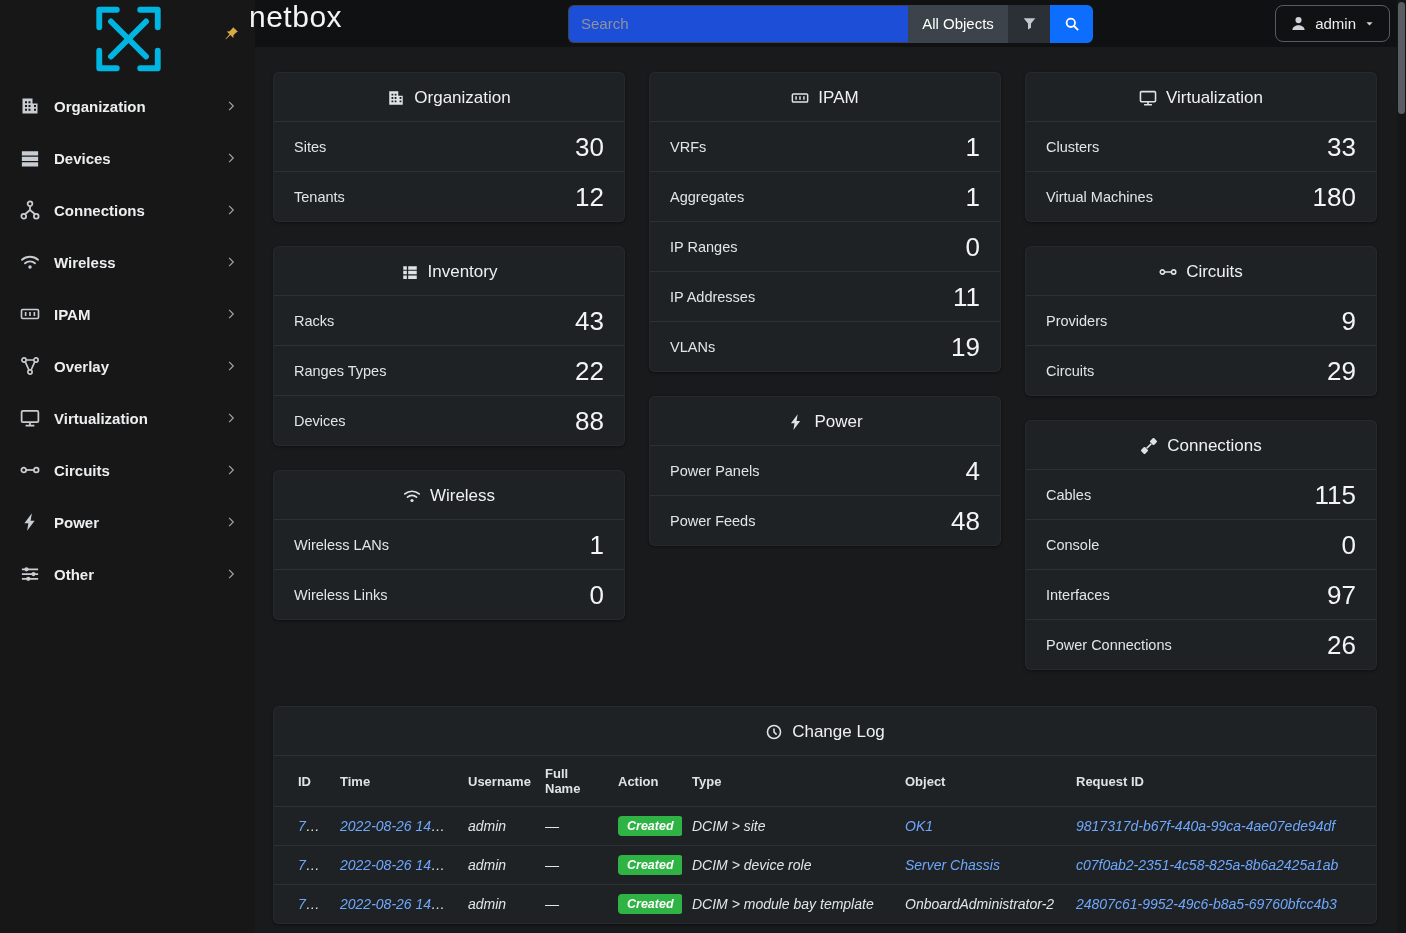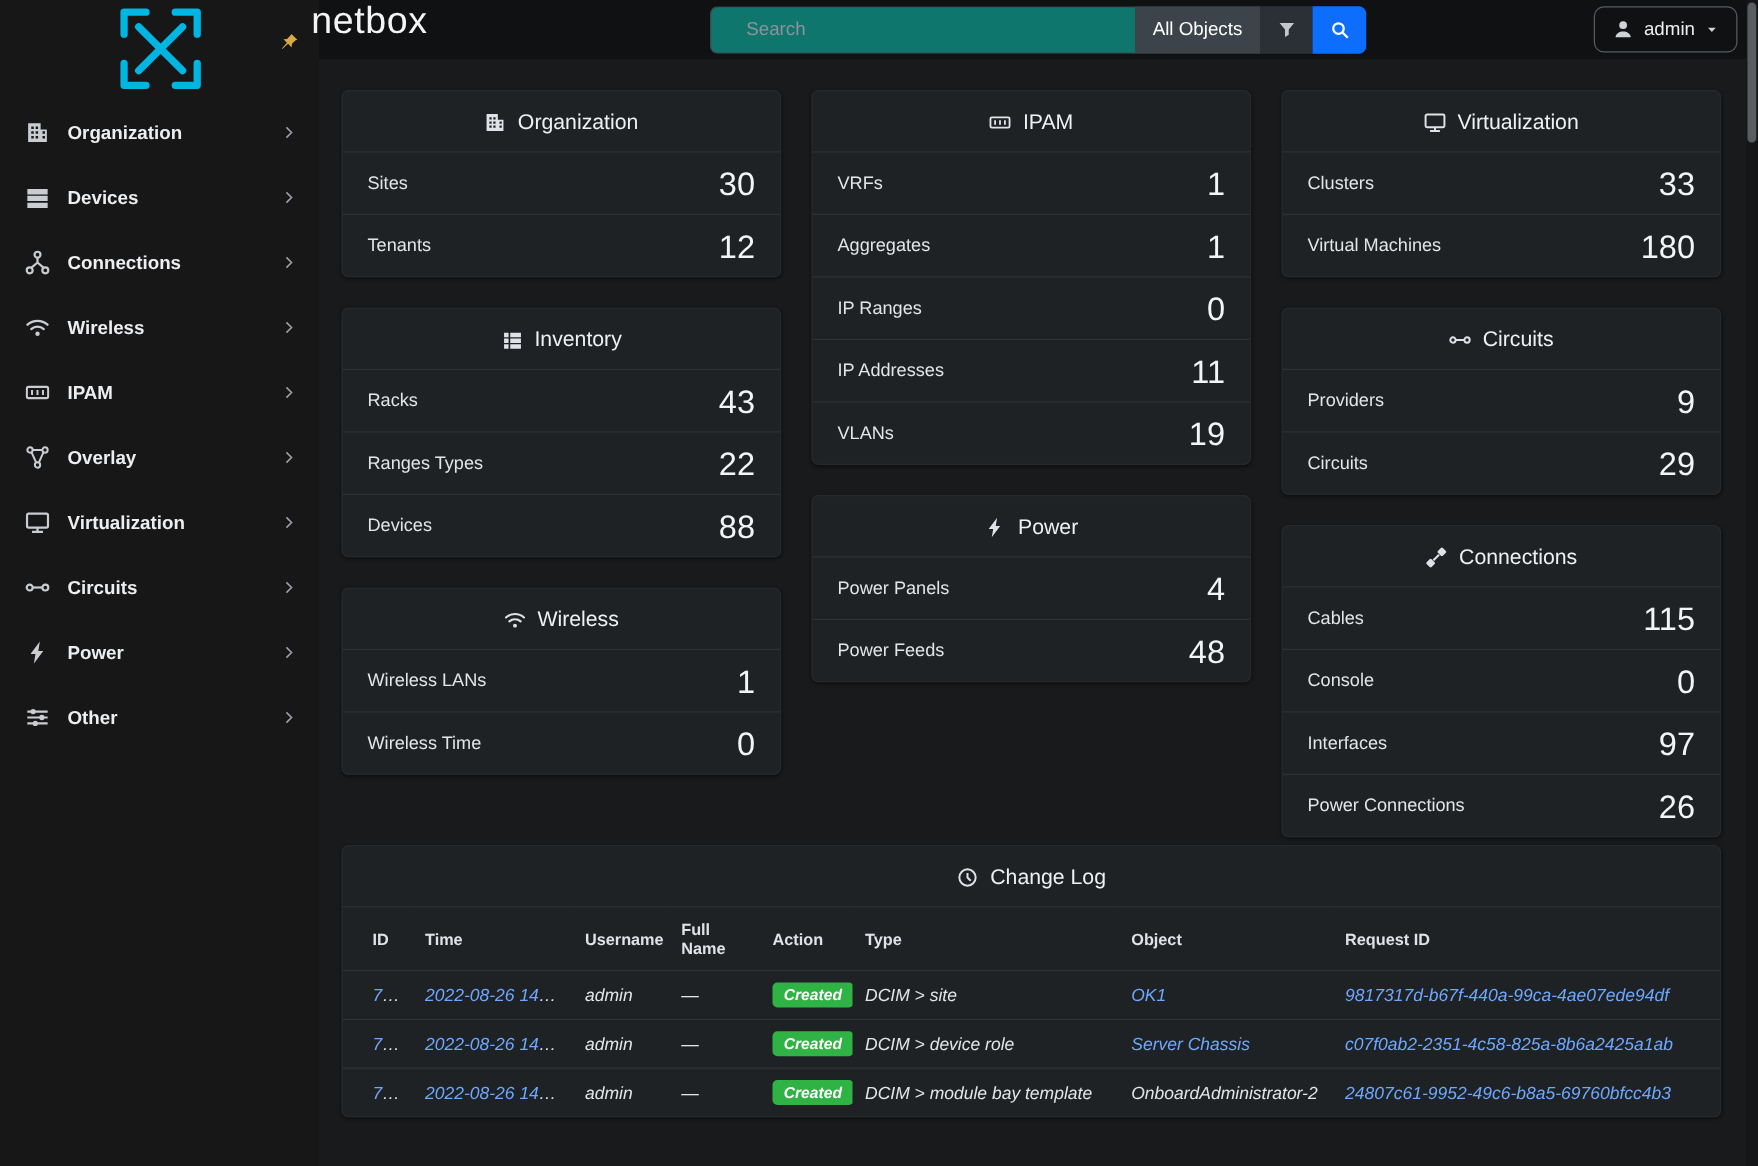--- a/index.html
+++ b/index.html
@@ -24,22 +24,22 @@
   .nav-item{display:flex;align-items:center;height:52px;padding:0 18px 0 20px;cursor:pointer;}
   .nav-icon{width:20px;height:20px;color:#c9cdd1;margin-right:14px;flex:0 0 auto;}
   .nav-label{flex:1;font-size:15px;font-weight:600;color:#eceef0;}
   .chev{width:12px;height:12px;color:#9aa0a6;flex:0 0 auto;}
 
   
   .main{flex:1;display:flex;flex-direction:column;height:100%;min-width:0;}
   .topbar{flex:0 0 47px;height:47px;background:#101112;display:flex;align-items:center;justify-content:center;position:relative;}
   .search-group{display:flex;height:38px;}
   .search-input{
-    width:340px;height:38px;background:#0f766e;border:1px solid #41464c;border-right:none;
-    border-radius:6px 0 0 6px;color:#e6e8ea;padding:0 28px;font-size:15px;outline:none;
+    width:340px;height:38px;background:#1d4ed8;border:1px solid #41464c;border-right:none;
+    border-radius:6px 0 0 6px;color:#e6e8ea;padding:0 12px;font-size:15px;outline:none;
     font-family:"Liberation Sans",sans-serif;
   }
   .search-input::placeholder{color:#8d939a;}
   .scope-btn{
     width:100px;height:38px;background:#3d434a;border:none;color:#fff;font-size:15px;cursor:pointer;
     font-family:"Liberation Sans",sans-serif;
   }
   .filter-btn{width:42px;height:38px;background:#2b3036;border:none;color:#c3c8cd;cursor:pointer;
     display:flex;align-items:center;justify-content:center;}
   .filter-btn .bic{width:15px;height:15px;}
@@ -62,21 +62,21 @@
     box-shadow:0 1px 3px rgba(0,0,0,.45);overflow:hidden;}
   .card-header{display:flex;align-items:center;justify-content:center;gap:9px;
     padding:15px 16px 13px;font-size:17px;color:#eef0f2;}
   .hic{width:18px;height:18px;color:#dfe3e7;flex:0 0 auto;}
   .stat-row{display:flex;align-items:center;justify-content:space-between;
     padding:8px 20px;min-height:50px;border-top:1px solid rgba(255,255,255,.07);}
   .stat-label{font-size:14.5px;color:#e2e5e8;}
   .stat-value{font-size:26px;color:#f2f4f6;line-height:1;cursor:pointer;}
 
   
-  .changelog{margin-top:6px;width:1104px;}
+  .changelog{margin-top:36px;width:1104px;}
   table.cl{width:100%;border-collapse:collapse;table-layout:fixed;font-size:14px;}
   table.cl th{text-align:left;font-size:13px;font-weight:700;color:#dfe3e7;padding:10px 10px;
     border-top:1px solid rgba(255,255,255,.07);}
   table.cl td{padding:9px 10px;border-top:1px solid rgba(255,255,255,.07);color:#e2e5e8;
     white-space:nowrap;overflow:hidden;text-overflow:ellipsis;font-style:italic;}
   table.cl th:first-child,table.cl td:first-child{padding-left:24px;}
   a.link{color:var(--link);text-decoration:none;cursor:pointer;}
   .badge-created{display:inline-block;background:var(--badge-green);color:#fff;font-size:12.5px;
     font-weight:600;padding:3px 9px;border-radius:4px;}
   .muted{color:#aeb4ba;}
@@ -433,21 +433,21 @@
                   <use href="#i-wifi"></use>
                 </svg>
               </span>
             <span>Wireless</span>
           </header>
           <div class="stat-row">
             <span class="stat-label">Wireless LANs</span>
             <span class="stat-value">1</span>
           </div>
           <div class="stat-row">
-            <span class="stat-label">Wireless Time</span>
+            <span class="stat-label">Wireless Links</span>
             <span class="stat-value">0</span>
           </div>
         </section>
       </div>
 
       <div class="col">
         <section class="card">
           <header class="card-header">
             <span class="hic">
                 <svg class="ic">

